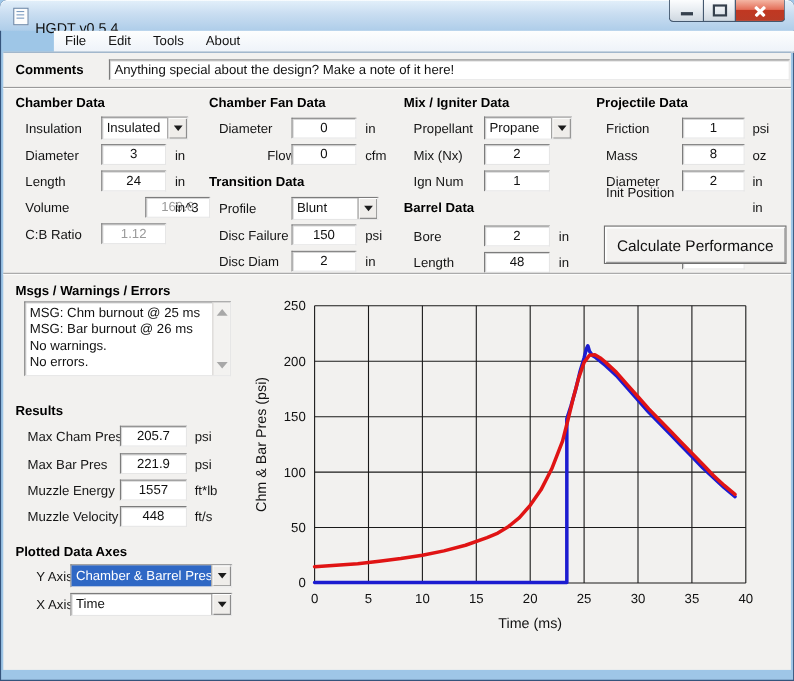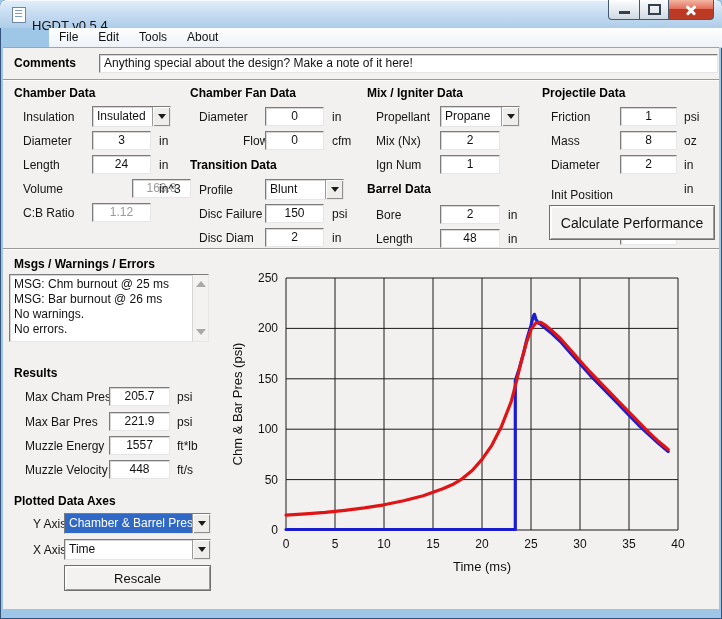--- a/index.html
+++ b/index.html
@@ -190,29 +190,29 @@
   <div class="hdr" style="left:539px;top:38px;">Projectile Data</div>
   <div class="lbl" style="left:548px;top:62px;">Friction</div>
   <div class="fld" style="left:617px;top:59px;width:55px;">1</div>
   <div class="unit" style="left:681px;top:62px;">psi</div>
   <div class="lbl" style="left:548px;top:86px;">Mass</div>
   <div class="fld" style="left:617px;top:83px;width:55px;">8</div>
   <div class="unit" style="left:681px;top:86px;">oz</div>
   <div class="lbl" style="left:548px;top:110px;">Diameter</div>
   <div class="fld" style="left:617px;top:107px;width:55px;">2</div>
   <div class="unit" style="left:681px;top:110px;">in</div>
-  <div class="lbl" style="left:548px;top:140px;">Init Position</div>
+  <div class="lbl" style="left:548px;top:120px;">Init Position</div>
   <div class="fld" style="left:617px;top:131px;width:55px;margin-top:47px;">0.5</div>
   <div class="unit" style="left:681px;top:134px;">in</div>
   <div class="btn" style="left:546px;top:157px;width:164px;height:33px;font-size:14px;">Calculate Performance</div>
 
   <div class="divider" style="top:200px;"></div>
 
   <div class="hdr" style="left:11px;top:209px;">Msgs / Warnings / Errors</div>
-  <div class="listbox" style="left:6px;top:226px;width:186px;height:66px;padding-left:12px;">
+  <div class="listbox" style="left:19px;top:226px;width:186px;height:66px;">
     <div class="lines">
       <div>MSG: Chm burnout @ 25 ms</div>
       <div>MSG: Bar burnout @ 26 ms</div>
       <div>No warnings.</div>
       <div>No errors.</div>
     </div>
     <div class="vscroll">
       <div class="up"></div>
       <div class="down"></div>
     </div>
@@ -240,21 +240,20 @@
         <div class="tri-down"></div>
       </div>
   </div>
   <div class="lbl" style="left:30px;top:495px;">X Axis</div>
   <div class="combo" style="left:61px;top:491px;width:145px;">
     <div class="val">Time</div>
     <div class="arrow-btn">
         <div class="tri-down"></div>
       </div>
   </div>
-  <div class="btn" style="left:61px;top:517px;width:145px;height:24px;font-size:13px;">Rescale</div>
 
   <div class="chart-wrap">
     <svg id="chart-svg" width="494" height="340" viewBox="0 0 494 340">
         <line x1="58" y1="24" x2="58" y2="276" stroke="#1a1a1a" stroke-width="1"></line>
         <line x1="107" y1="24" x2="107" y2="276" stroke="#1a1a1a" stroke-width="1"></line>
         <line x1="156" y1="24" x2="156" y2="276" stroke="#1a1a1a" stroke-width="1"></line>
         <line x1="205" y1="24" x2="205" y2="276" stroke="#1a1a1a" stroke-width="1"></line>
         <line x1="254" y1="24" x2="254" y2="276" stroke="#1a1a1a" stroke-width="1"></line>
         <line x1="303" y1="24" x2="303" y2="276" stroke="#1a1a1a" stroke-width="1"></line>
         <line x1="352" y1="24" x2="352" y2="276" stroke="#1a1a1a" stroke-width="1"></line>

